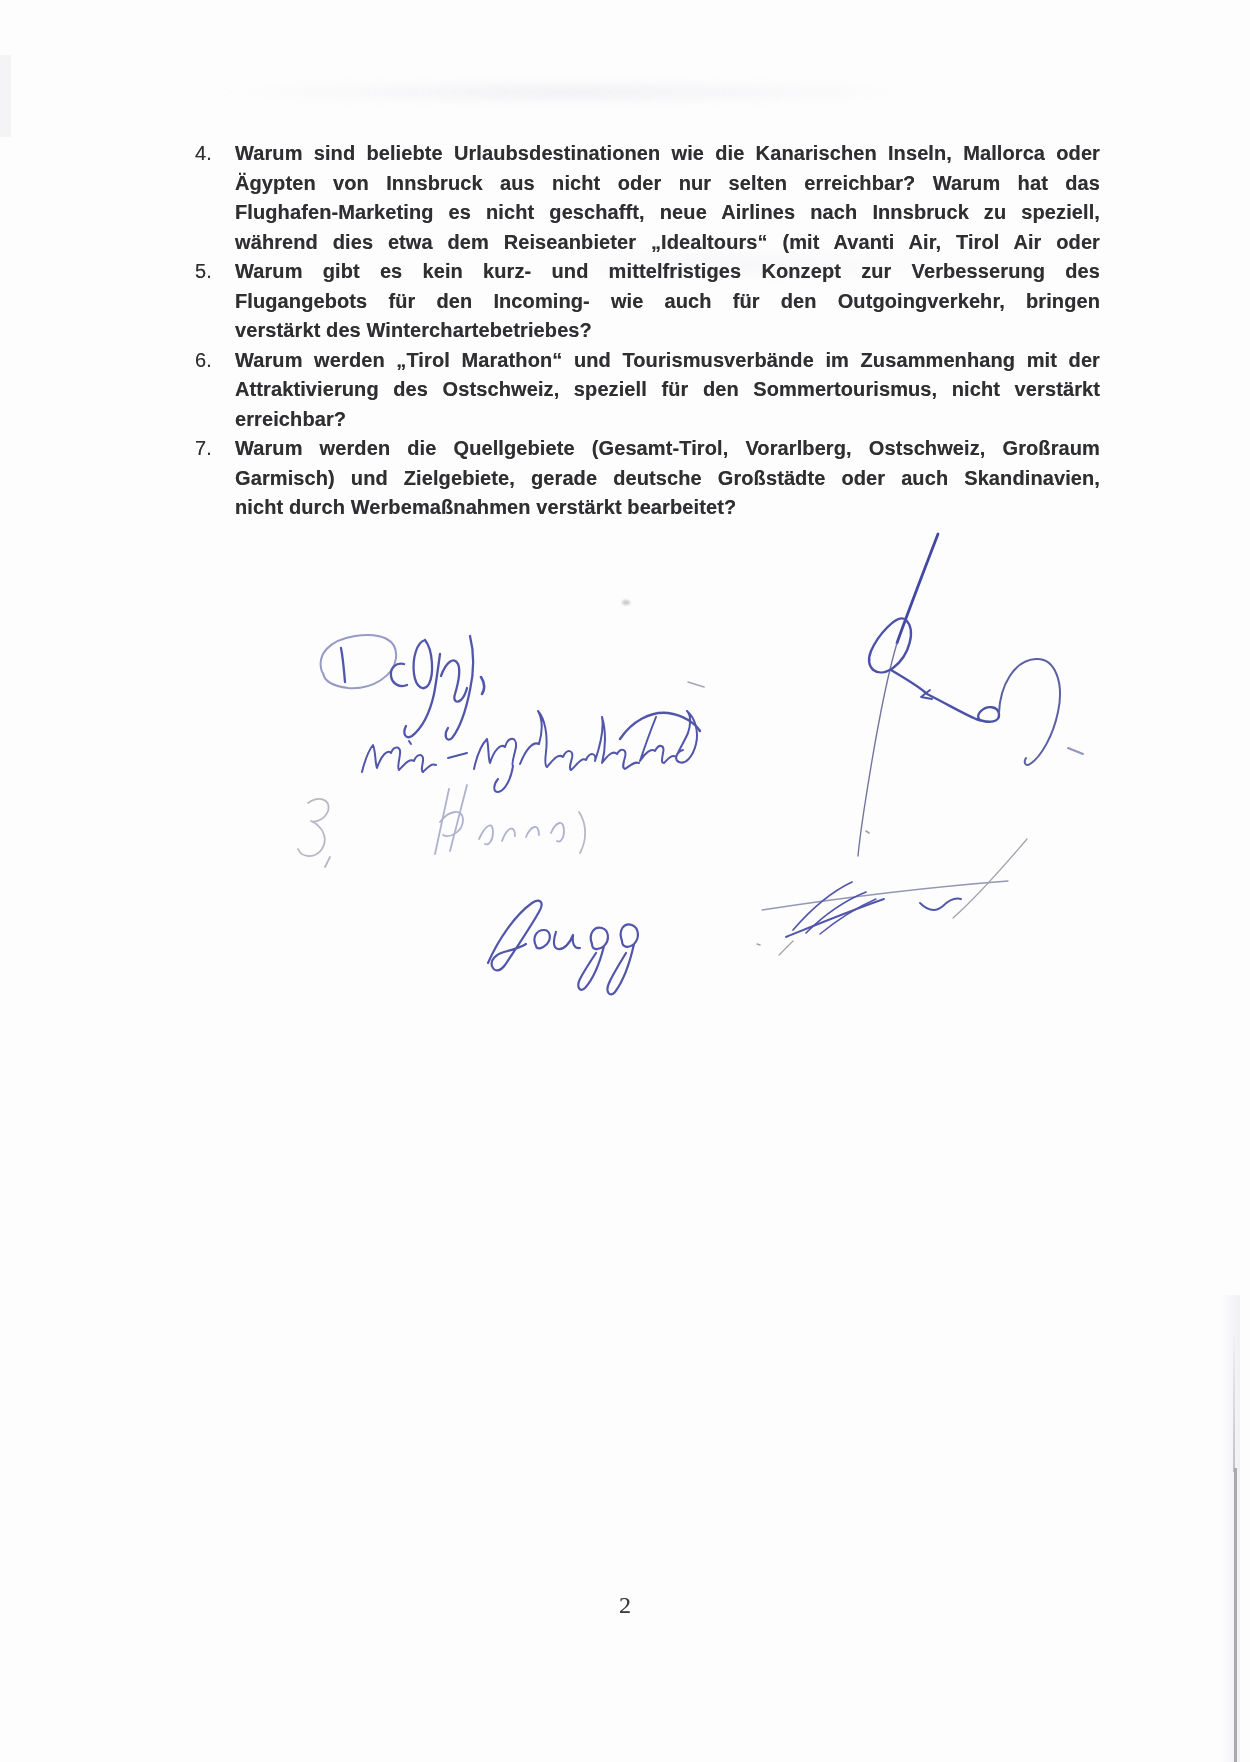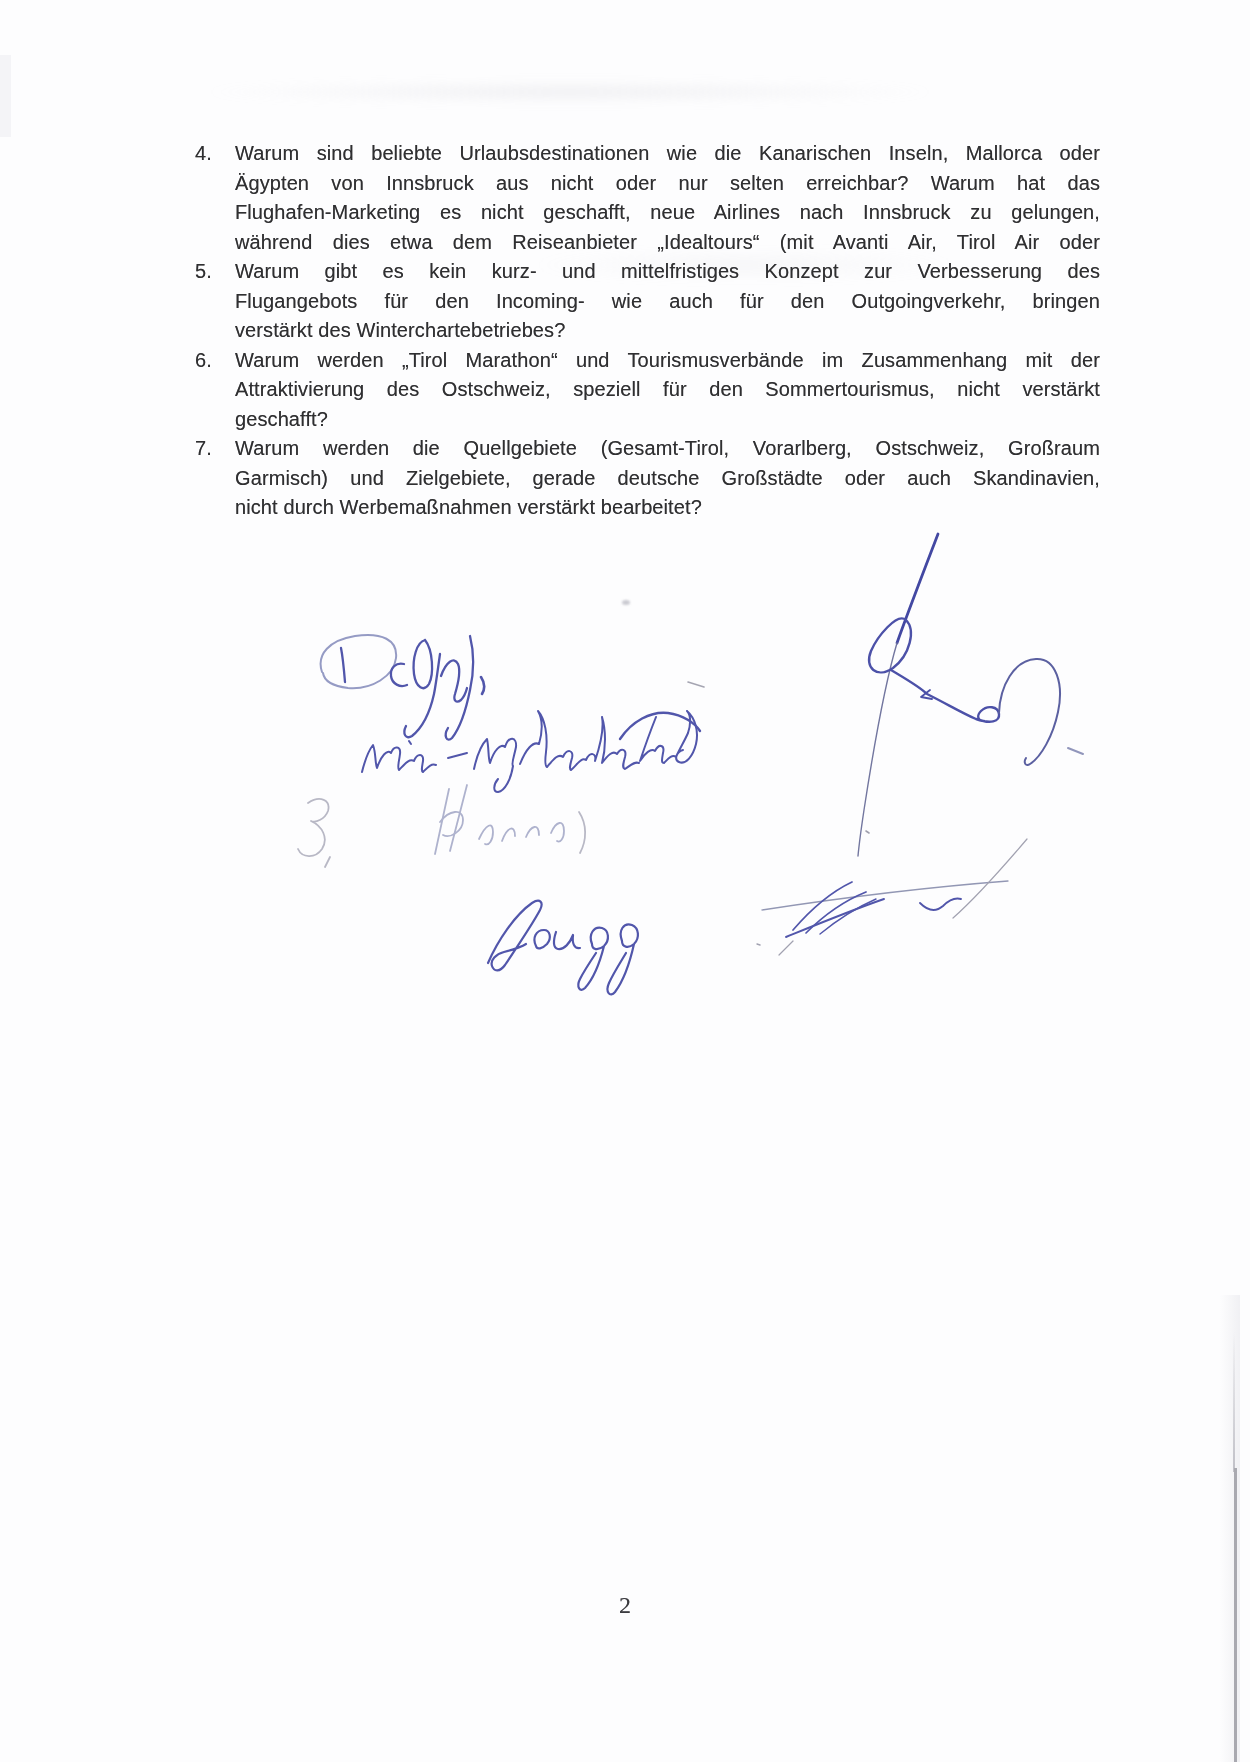--- a/index.html
+++ b/index.html
@@ -16,21 +16,21 @@
     left:195px;top:139px;
     width:905px;
     color:#2f2f31;
     font-size:20px;
     line-height:29.5px;
     letter-spacing:0.1px;
     text-shadow:0 0 0.6px rgba(45,45,48,0.55);
   }
   .item{display:flex;}
   .num{width:40px;flex:0 0 40px;}
-  .body{flex:1;min-width:0;}
+  .body{flex:1;min-width:0;font-weight:bold;}
   .line{
     text-align:justify;
     text-align-last:justify;
     white-space:nowrap;
     overflow:hidden;
   }
   .line.last{text-align-last:left;}
   
   .sig-layer{position:absolute;left:280px;top:515px;width:830px;height:505px;}
   .sig-layer path{fill:none;stroke-linecap:round;stroke-linejoin:round;}
@@ -86,40 +86,40 @@
   <div class="artifact right-line-upper"></div>
   <div class="artifact right-line-lower"></div>
 
   <div class="textblock">
 
     <div class="item">
       <div class="num">4.</div>
       <div class="body">
         <div class="line">Warum sind beliebte Urlaubsdestinationen wie die Kanarischen Inseln, Mallorca oder</div>
         <div class="line">Ägypten von Innsbruck aus nicht oder nur selten erreichbar? Warum hat das</div>
-        <div class="line">Flughafen-Marketing es nicht geschafft, neue Airlines nach Innsbruck zu gelungen,</div>
+        <div class="line">Flughafen-Marketing es nicht geschafft, neue Airlines nach Innsbruck zu speziell,</div>
         <div class="line">während dies etwa dem Reiseanbieter „Idealtours“ (mit Avanti Air, Tirol Air oder</div>
       </div>
     </div>
 
     <div class="item">
       <div class="num">5.</div>
       <div class="body">
         <div class="line">Warum gibt es kein kurz- und mittelfristiges Konzept zur Verbesserung des</div>
         <div class="line">Flugangebots für den Incoming- wie auch für den Outgoingverkehr, bringen</div>
         <div class="line last">verstärkt des Winterchartebetriebes?</div>
       </div>
     </div>
 
     <div class="item">
       <div class="num">6.</div>
       <div class="body">
         <div class="line">Warum werden „Tirol Marathon“ und Tourismusverbände im Zusammenhang mit der</div>
         <div class="line">Attraktivierung des Ostschweiz, speziell für den Sommertourismus, nicht verstärkt</div>
-        <div class="line last">geschafft?</div>
+        <div class="line last">erreichbar?</div>
       </div>
     </div>
 
     <div class="item">
       <div class="num">7.</div>
       <div class="body">
         <div class="line">Warum werden die Quellgebiete (Gesamt-Tirol, Vorarlberg, Ostschweiz, Großraum</div>
         <div class="line">Garmisch) und Zielgebiete, gerade deutsche Großstädte oder auch Skandinavien,</div>
         <div class="line last">nicht durch Werbemaßnahmen verstärkt bearbeitet?</div>
       </div>

